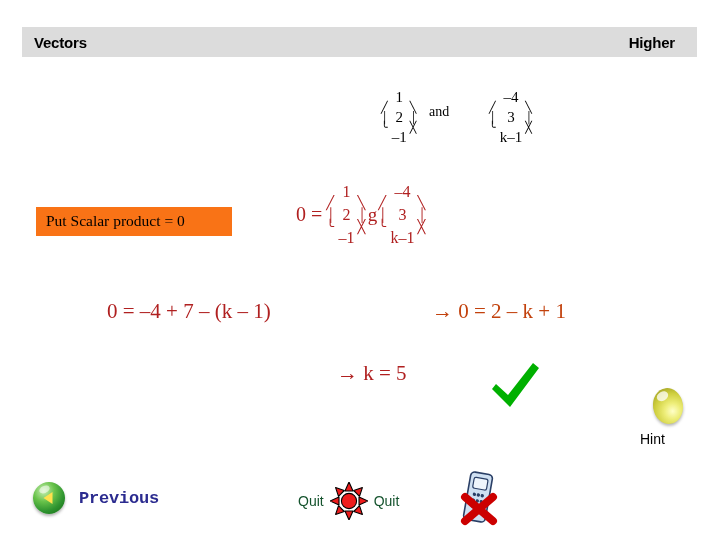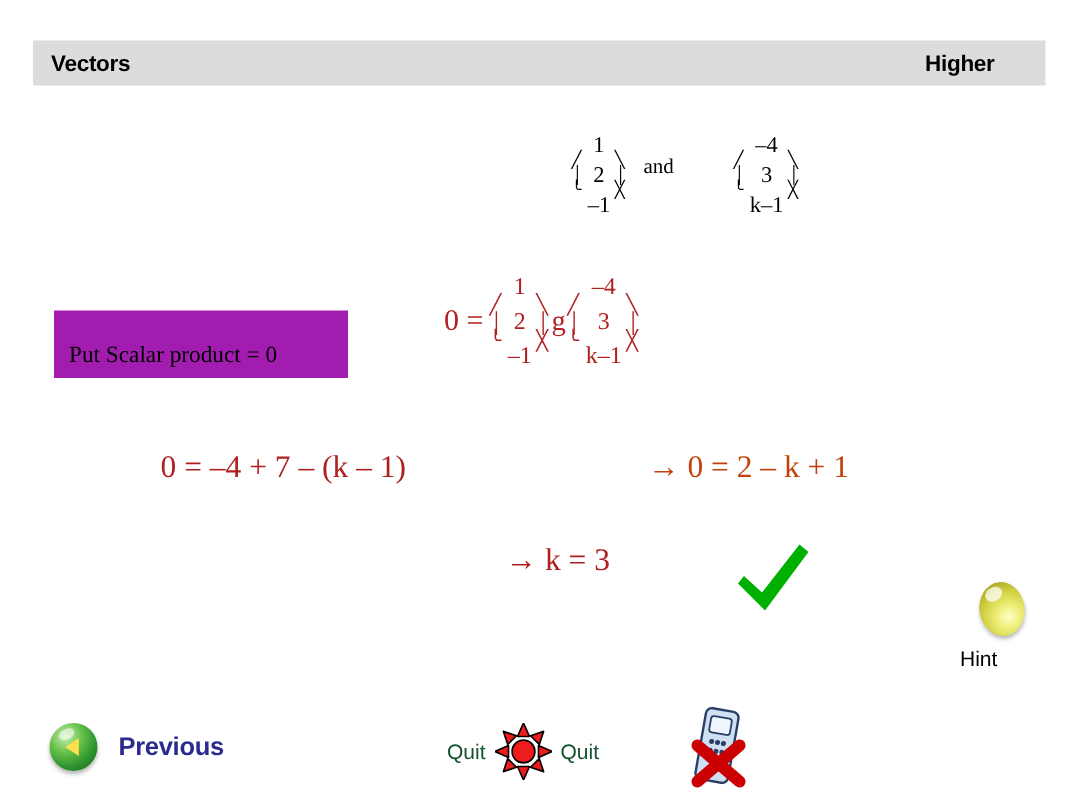--- a/index.html
+++ b/index.html
@@ -21,21 +21,21 @@
     position: absolute;
     left: 22px;
     top: 27px;
     width: 675px;
     height: 30px;
     background: #dcdcdc;
     display: flex;
     align-items: center;
     justify-content: space-between;
     box-sizing: border-box;
-    padding: 0 34px 0 12px;
+    padding: 0 22px 0 12px;
   }
   #header-bar .hdr-text {
     font-family: "Liberation Sans", sans-serif;
     font-weight: bold;
     font-size: 15px;
     letter-spacing: -0.2px;
     color: #000000;
   }
 
   
@@ -94,22 +94,22 @@
   }
 
   #vec-a { position: absolute; left: 345px; top: 8px; }
   #vec-b { position: absolute; left: 453px; top: 8px; }
 
   
   #scalar-note {
     position: absolute;
     left: 36px;
     top: 207px;
-    background: #a21caf;
-    padding: 21px 10px 6px 10px;
+    background: #f97316;
+    padding: 5px 10px 6px 10px;
     font-size: 15.5px;
     font-family: "Liberation Serif", serif;
     color: #000000;
     white-space: nowrap;
     min-width: 196px;
     box-sizing: border-box;
   }
 
   #eq-dot {
     position: absolute;
@@ -241,21 +241,21 @@
   }
   #previous-button {
     position: absolute;
     left: 33px;
     top: 482px;
     display: flex;
     align-items: center;
     gap: 14px;
   }
   .nav-label {
-    font-family: Liberation Sans, sans-serif;
+    font-family: Liberation Mono, monospace;
     font-size: 17px;
     font-weight: bold;
     color: #2b2b8f;
     letter-spacing: -0.2px;
   }
 
   
   #quit-group {
     position: absolute;
     left: 298px;
@@ -370,21 +370,21 @@
     <span class="paren">
       <span>╲</span>
         <span>│</span>
         <span>╳</span>
     </span>
   </span>
 </div>
 
 <div id="eq-line2">0 = –4 + 7 – (k – 1)</div>
 <div id="eq-line2b">→  0 = 2 – k + 1</div>
-<div id="eq-line3">→   k = 3</div>
+<div id="eq-line3">→   k = 5</div>
 
 <div id="tick-mark">
   <svg viewBox="0 0 56 52" width="56" height="52" aria-hidden="true">
     <path d="M5 29 L9 24 L21 35 L46 3 L52 8 L23 47 Z" fill="#00b000"></path>
   </svg>
 </div>
 
 <div id="hint-group">
   <div id="hint-bulb"></div>
   <div id="hint-label">Hint</div>

